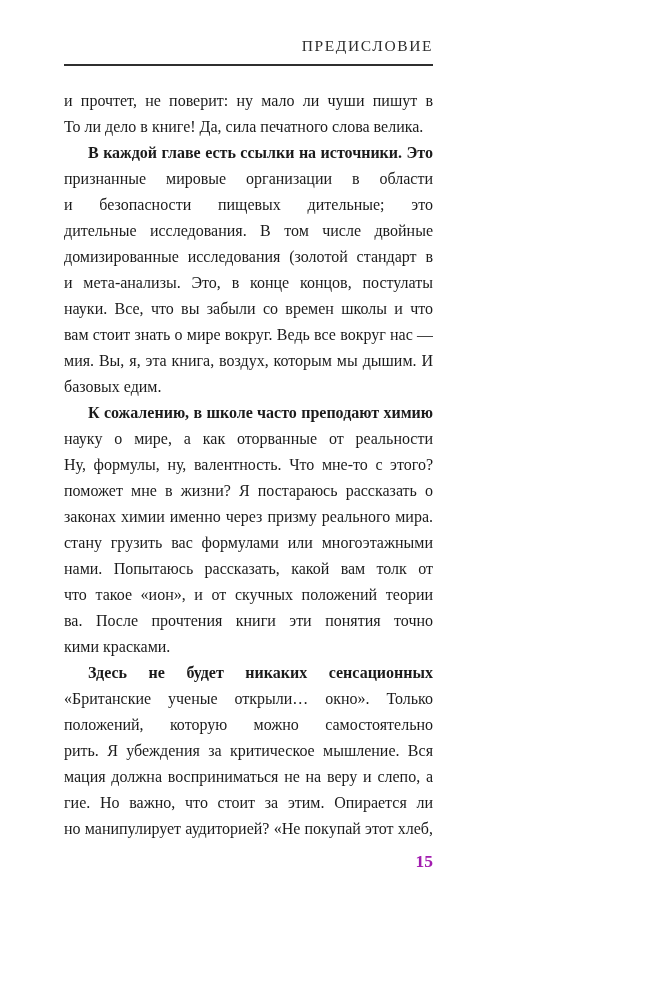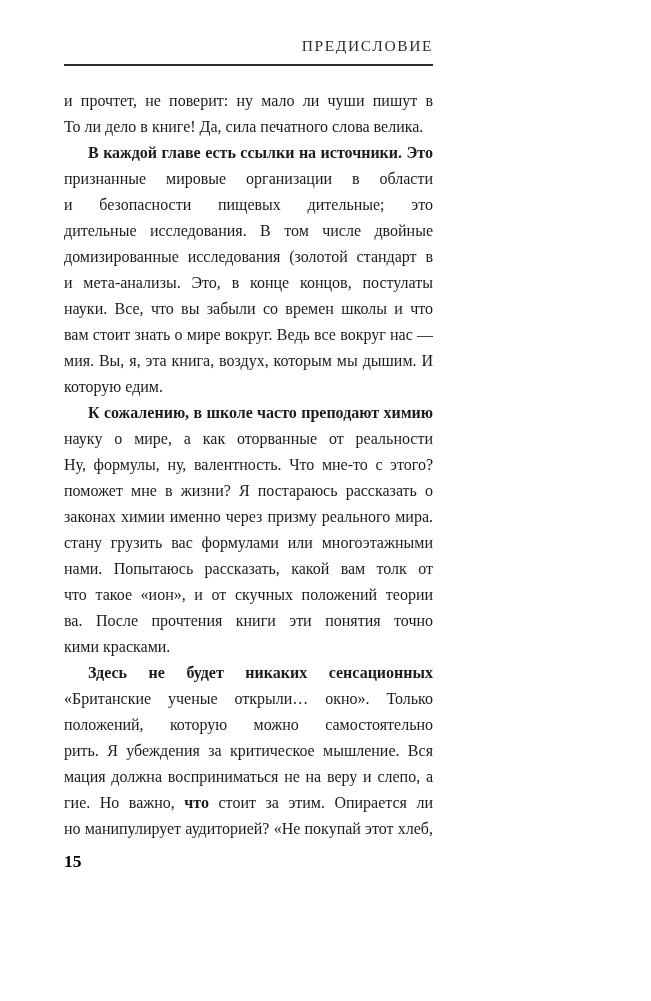--- a/index.html
+++ b/index.html
@@ -38,26 +38,27 @@
     height: 26px;
     overflow: hidden;
     text-align: justify;
     text-align-last: justify;
   }
   .line.line-end {
     text-align: center;
     text-align-last: left;
   }
   .line.indent { text-indent: 24px; font-weight: bold; }
-  .line b { font-weight: bold; }
+  .line b { font-weight: normal; }
   .page-footer {
     margin-top: 9px;
+    text-align: right;
     font-size: 17.5px;
     font-weight: bold;
-    color: #000000;
+    color: #a21caf;
   }
 </style>
 </head>
 <body>
 
 <div class="page">
   <div class="running-header">
     <span>ПРЕДИСЛОВИЕ</span>
   </div>
 
@@ -69,21 +70,21 @@
       <div class="paragraph">
         <div class="line indent">В каждой главе есть ссылки на источники. Это обще-</div>
         <div class="line">признанные мировые организации в области здоровья</div>
         <div class="line">и безопасности пищевых дительные; это достоверные убе-</div>
         <div class="line">дительные исследования. В том числе двойные слепые ран-</div>
         <div class="line">домизированные исследования (золотой стандарт в науке)</div>
         <div class="line">и мета-анализы. Это, в конце концов, постулаты химии как</div>
         <div class="line">науки. Все, что вы забыли со времен школы и что поможет</div>
         <div class="line">вам стоит знать о мире вокруг. Ведь все вокруг нас — хи-</div>
         <div class="line">мия. Вы, я, эта книга, воздух, которым мы дышим. И пища,</div>
-        <div class="line line-end">которую едим.</div>
+        <div class="line line-end">базовых едим.</div>
       </div>
       <div class="paragraph">
         <div class="line indent">К сожалению, в школе часто преподают химию не как</div>
         <div class="line">науку о мире, а как оторванные от реальности абстракции.</div>
         <div class="line">Ну, формулы, ну, валентность. Что мне-то с этого? Как это</div>
         <div class="line">поможет мне в жизни? Я постараюсь рассказать о базовых</div>
         <div class="line">законах химии именно через призму реального мира. И не</div>
         <div class="line">стану грузить вас формулами или многоэтажными терми-</div>
         <div class="line">нами. Попытаюсь рассказать, какой вам толк от знания,</div>
         <div class="line">что такое «ион», и от скучных положений теории Бутлеро-</div>

